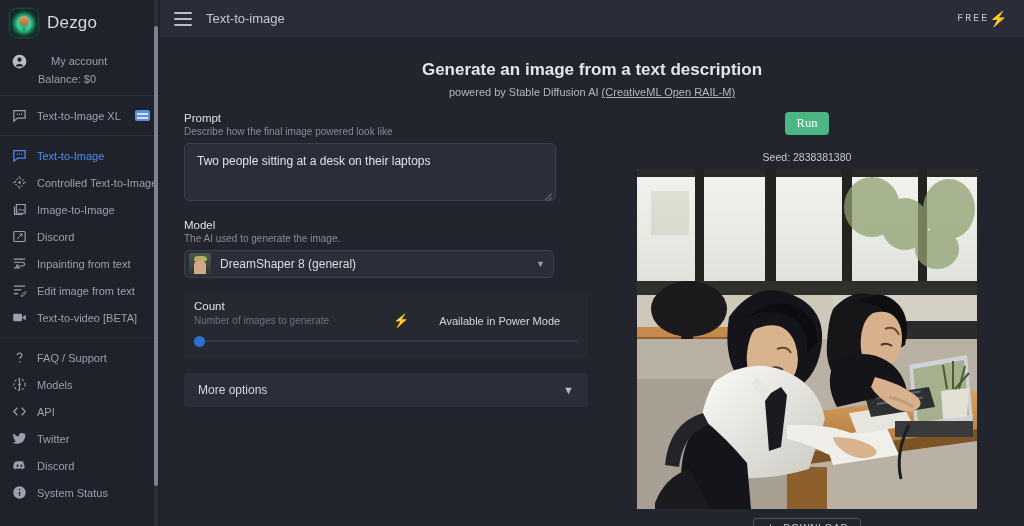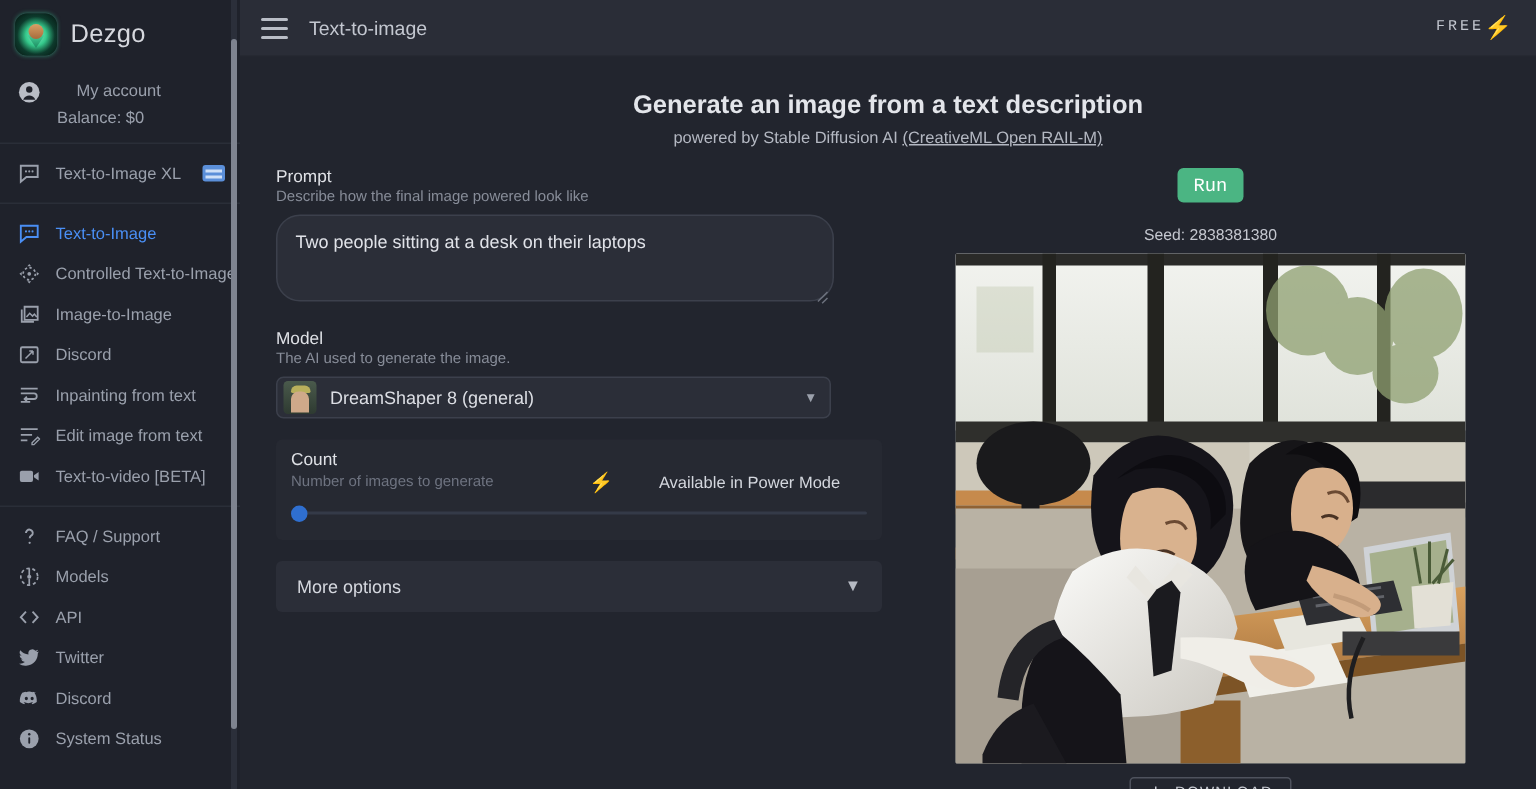--- a/index.html
+++ b/index.html
@@ -80,21 +80,21 @@
   .page-sub a { color:#b4b8c2; text-decoration: underline; }
 
   .cols { display:flex; padding: 0 24px 0 24px; margin-top: 14px; }
   .col-left { width: 430px; flex: 0 0 430px; padding-left: 0px; }
   .col-right { flex:1; display:flex; flex-direction:column; align-items:center; }
 
   .field { margin-bottom: 14px; }
   .f-label { color:#dfe1e6; font-size: 11.5px; margin-bottom: 2px; }
   .f-help { color:#878c98; font-size: 10px; margin-bottom: 6px; }
   .prompt-box {
-    width: 372px; height: 58px; background:#2b2e38; border:1px solid #3c404c; border-radius:16px;
+    width: 372px; height: 58px; background:#2b2e38; border:1px solid #3c404c; border-radius:5px;
     color:#e0e2e8; font-size:12px; padding: 10px 12px; font-family:"Liberation Sans", sans-serif;
     resize:none; outline:none; position:relative;
   }
   .prompt-wrap { position:relative; width: 372px; }
   .resize-grip { position:absolute; right:4px; bottom:3px; width:9px; height:9px; pointer-events:none; }
   .resize-grip:before, .resize-grip:after {
     content:''; position:absolute; background:#6d727e; height:1px; width:9px; transform-origin: right bottom;
     right:0; transform: rotate(-45deg);
   }
   .resize-grip:after { width:5px; bottom:4px; }
@@ -125,21 +125,21 @@
   .slider-thumb { position:absolute; left:0; top:1px; width:11px; height:11px; border-radius:50%; background:#2f6fd0; cursor:pointer; }
 
   .more-opts {
     width: 404px; height: 34px; background:#2b2e38; border-radius:4px;
     display:flex; align-items:center; padding: 0 14px; cursor:pointer; color:#d5d8df; font-size:12px;
   }
   .more-opts .caret { color:#b6bac3; font-size:11px; }
 
   .run-btn {
     background:#4bb583; color:#ffffff; font-size:12.5px; border:none; border-radius:4px;
-    width: 44px; height: 23px; cursor:pointer; font-family:Liberation Mono, monospace;
+    width: 44px; height: 23px; cursor:pointer; font-family:Liberation Serif, serif;
     display:flex; align-items:center; justify-content:center;
   }
   .seed-txt { color:#c5c8d0; font-size:10.5px; margin-top: 16px; }
 
   .img-wrap { margin-top: 6px; width: 340px; height: 340px; position:relative; }
   .gen-img { width:340px; height:340px; display:block; border-radius:1px; }
 
   .dl-btn {
     margin-top: 9px; display:flex; align-items:center; gap:7px;
     border:1px solid #4e525d; border-radius:3px; background:transparent;

